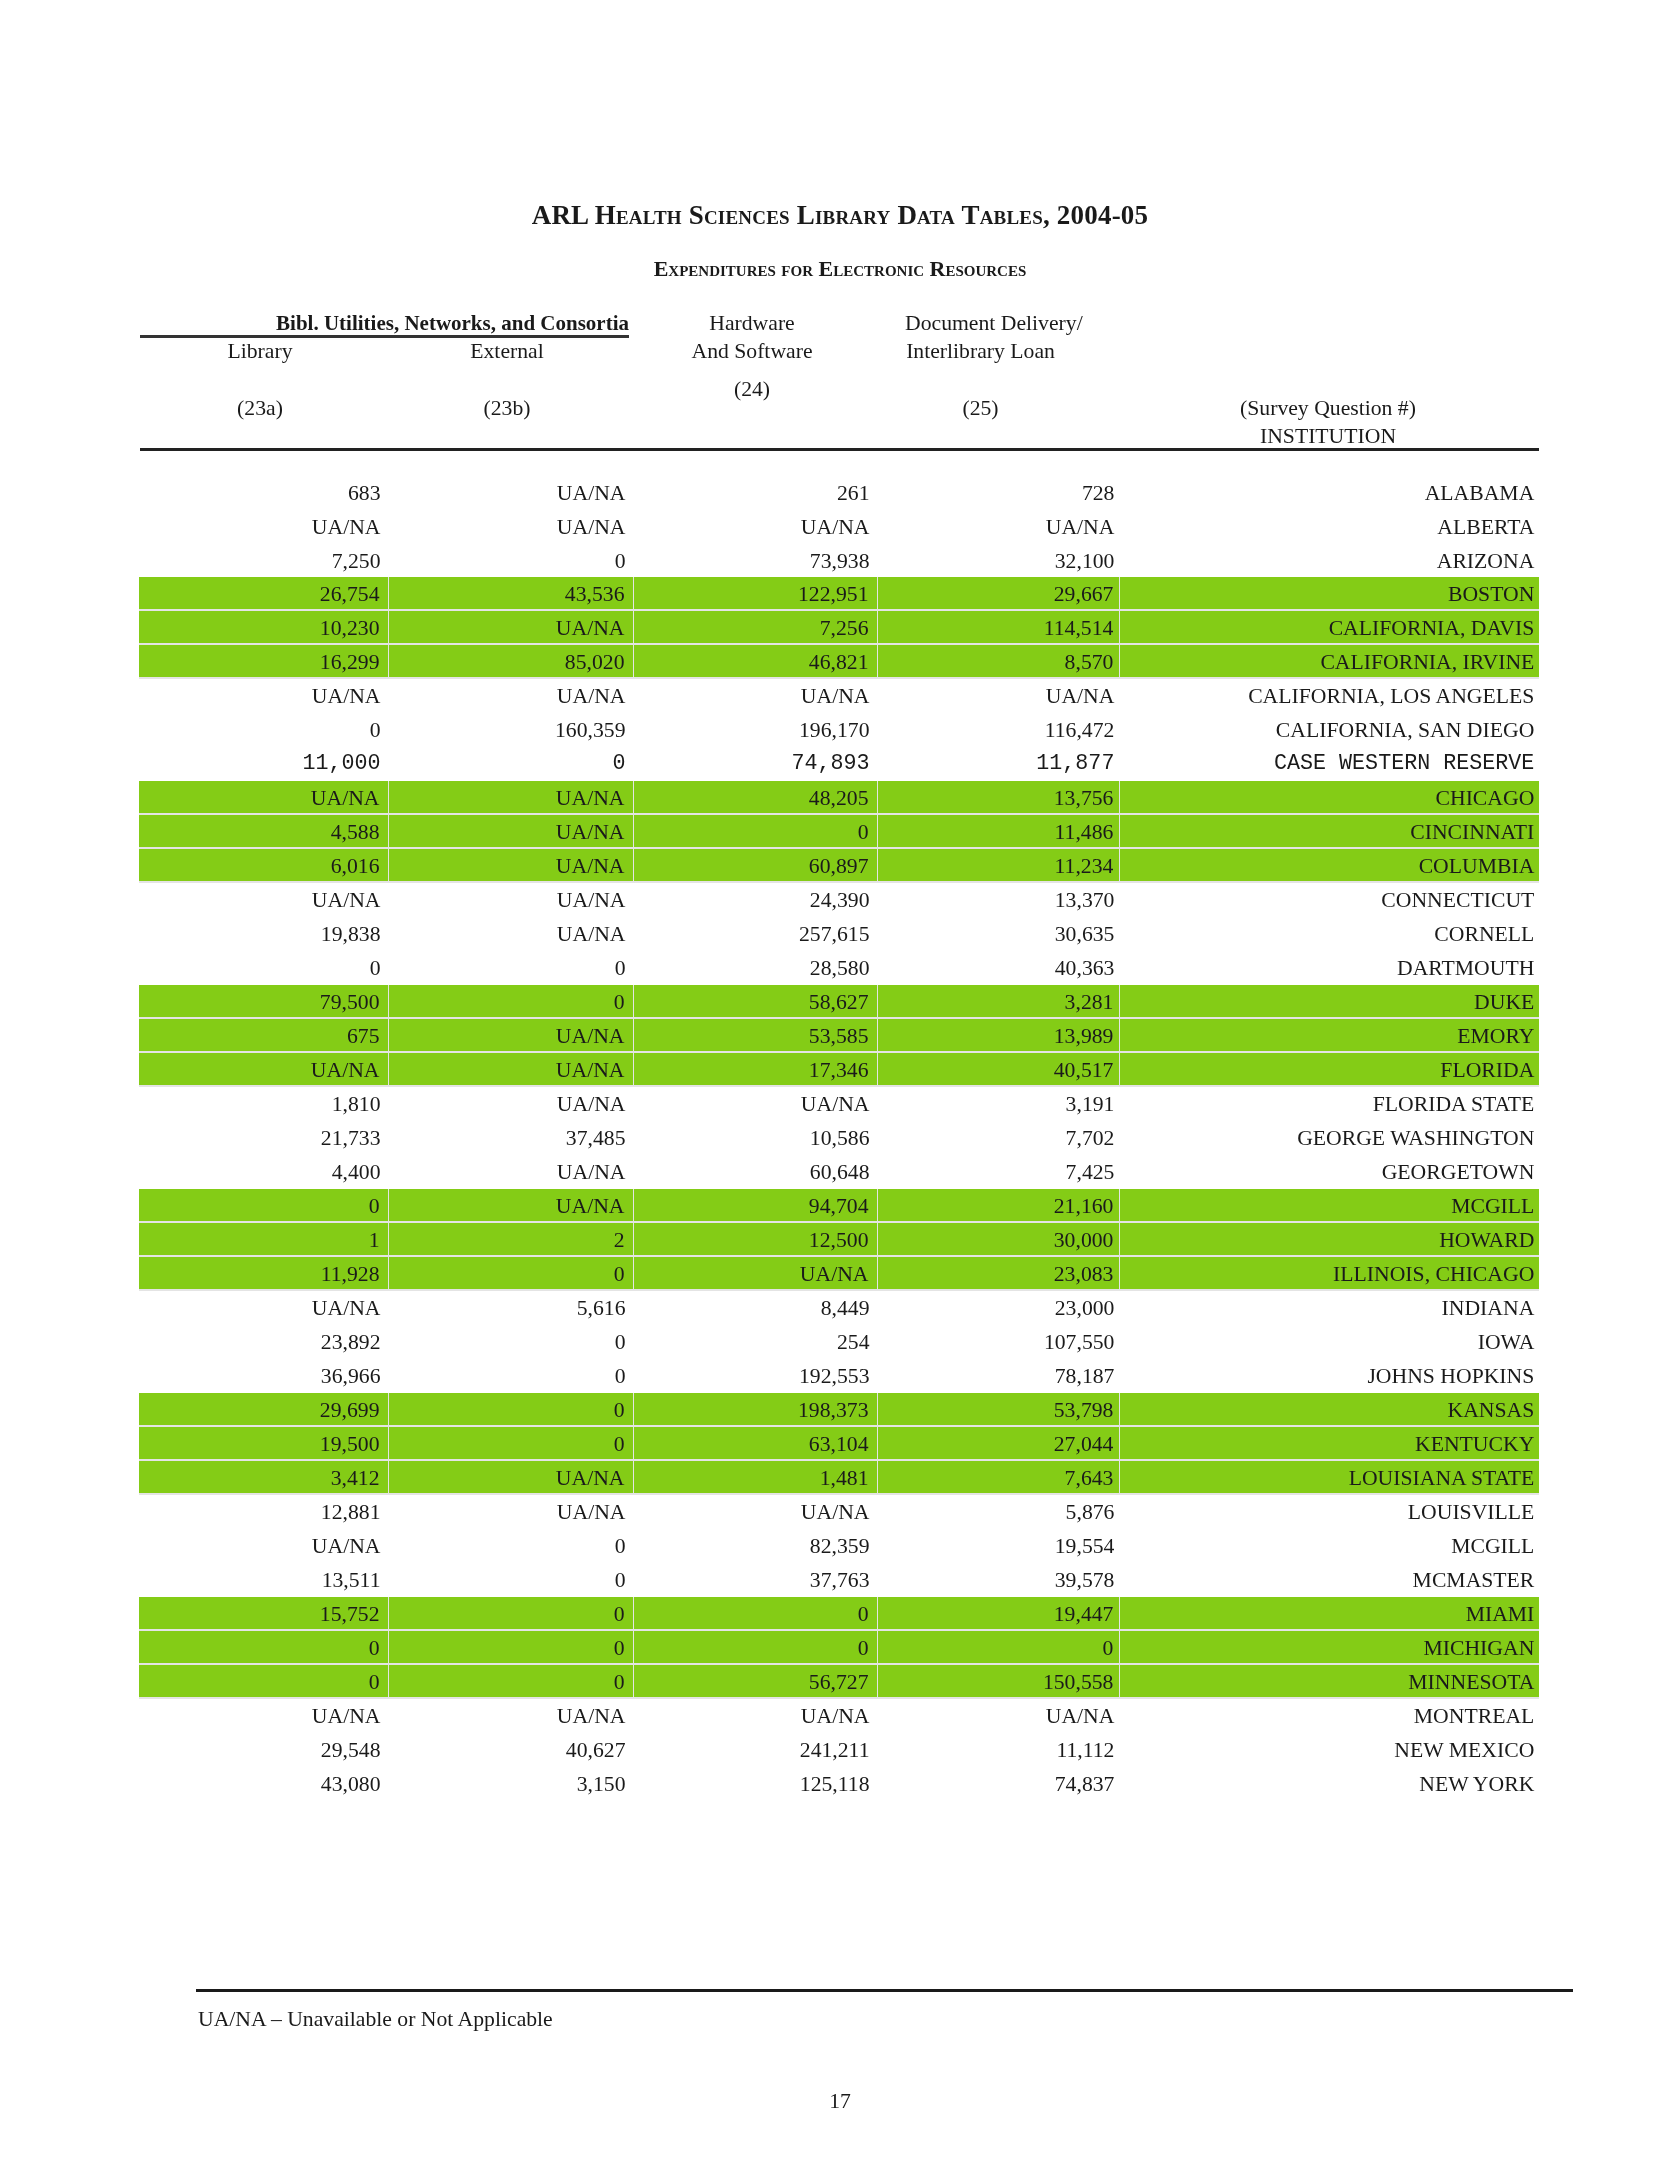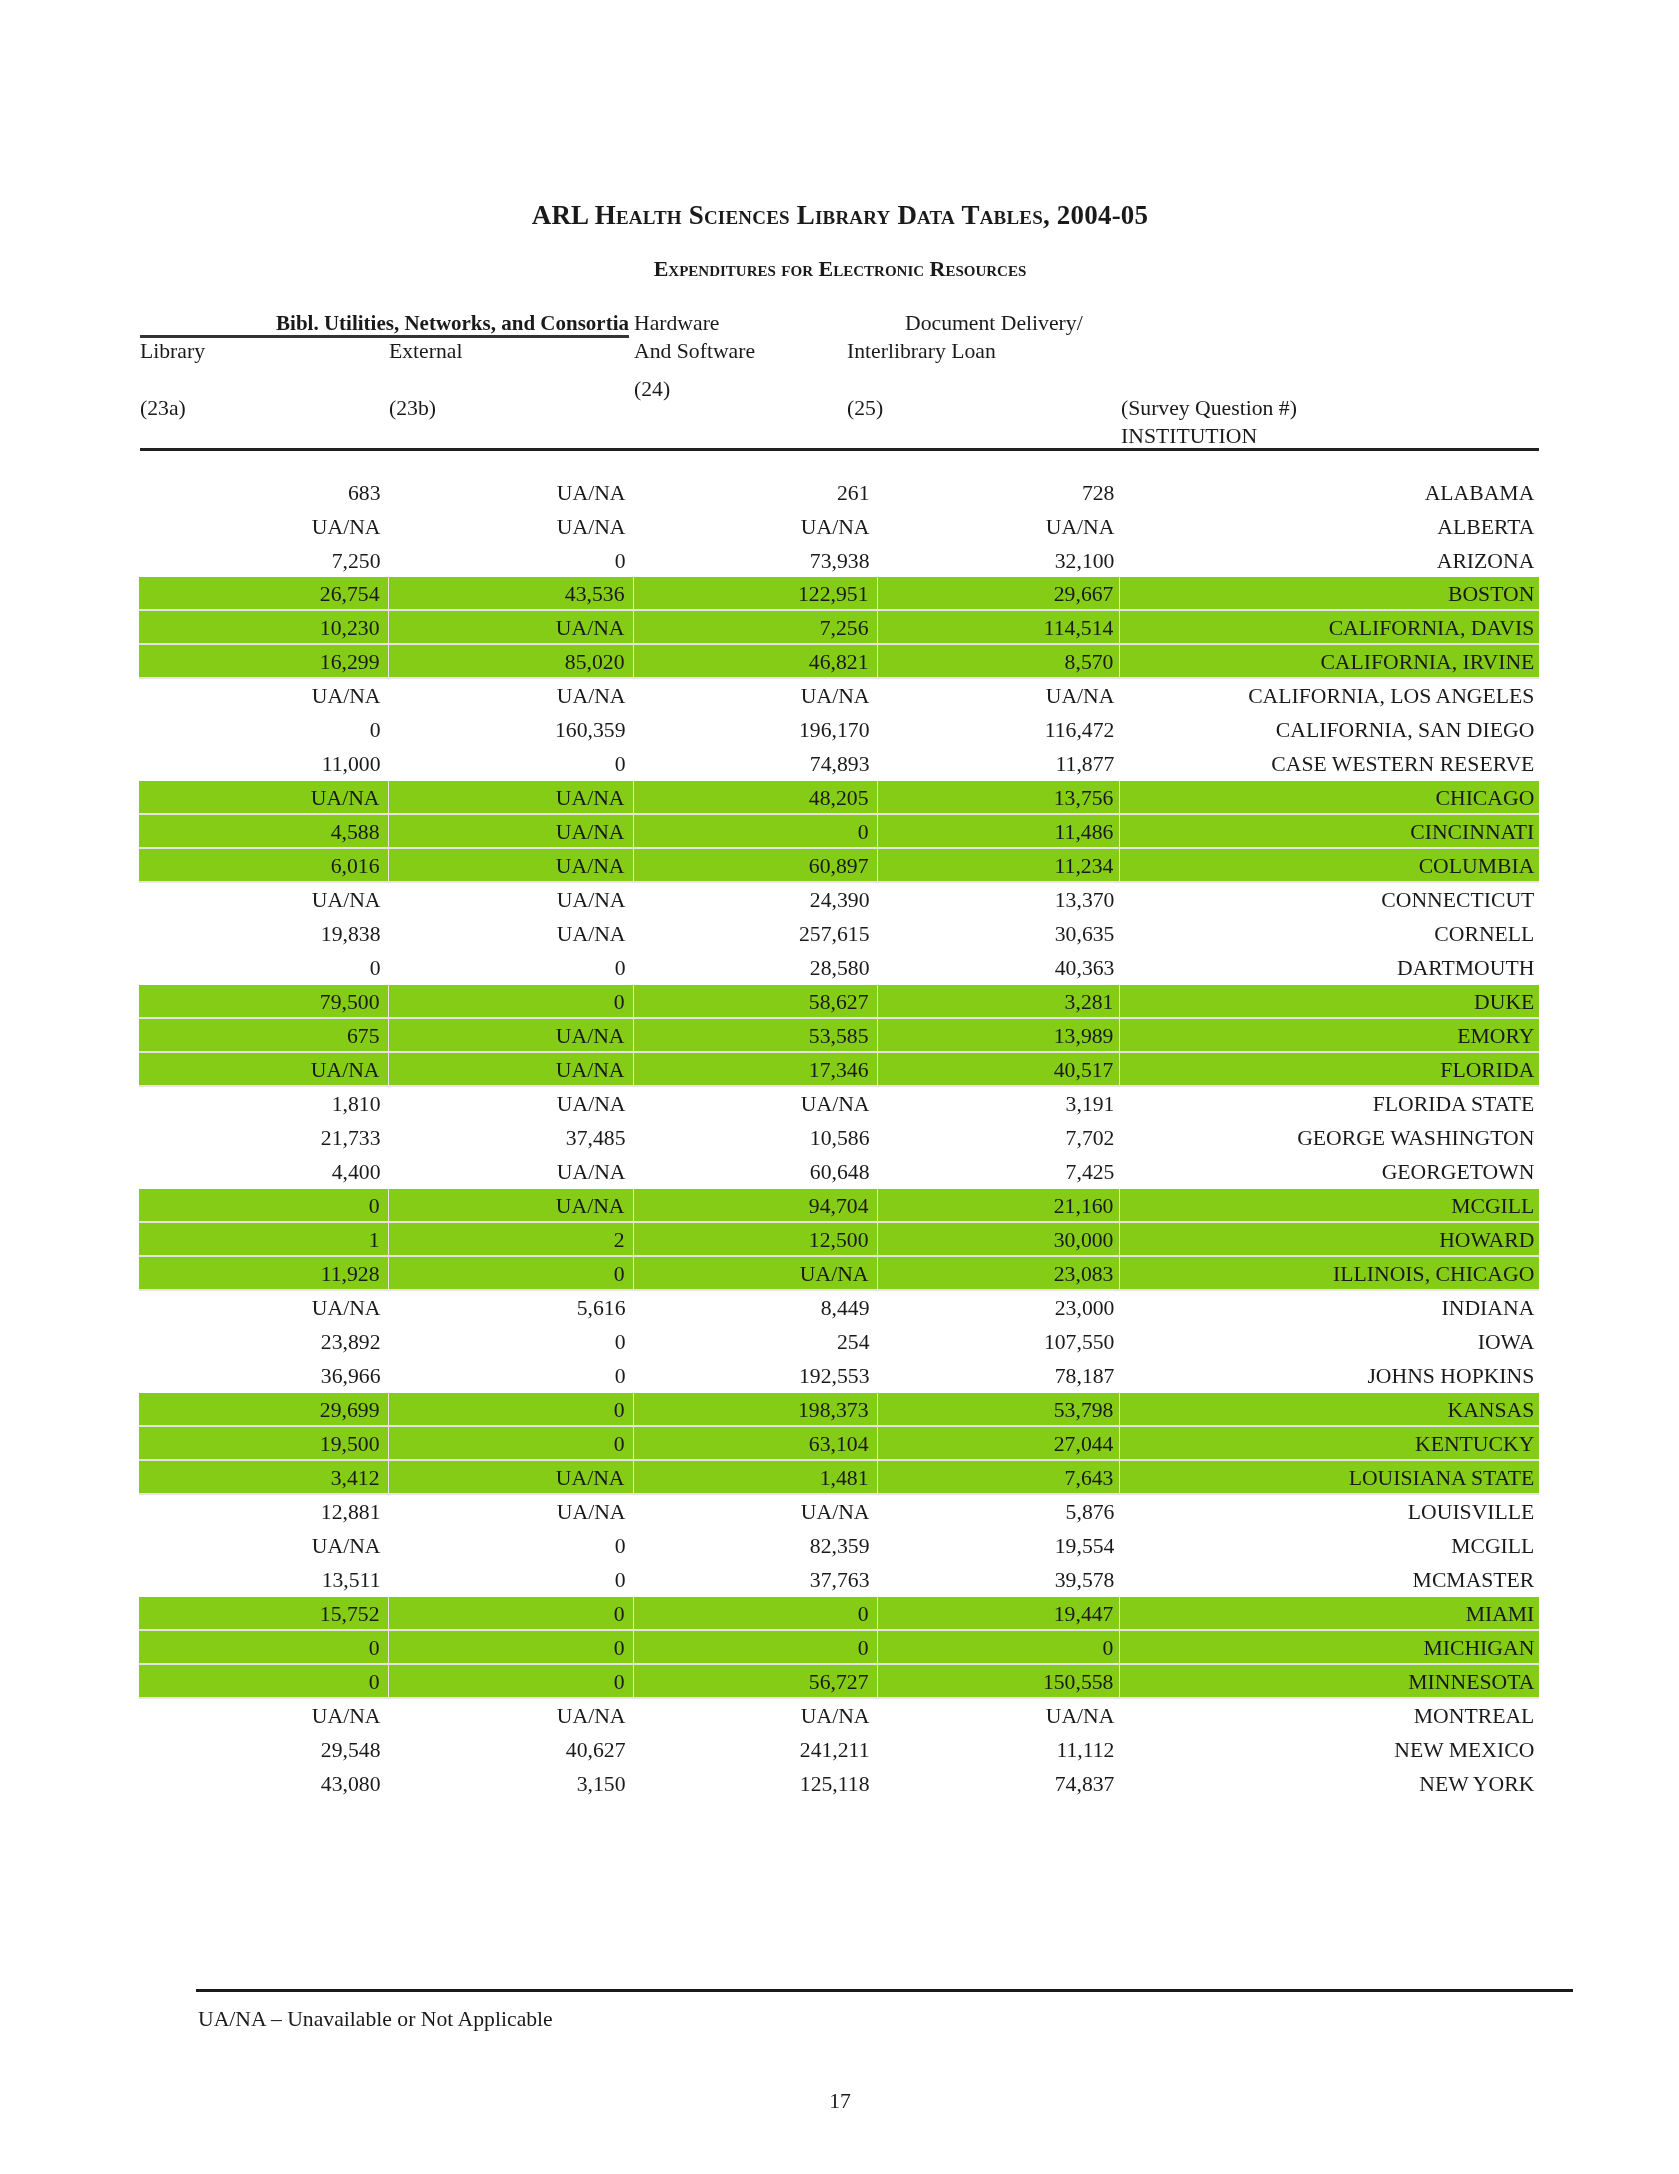--- a/index.html
+++ b/index.html
@@ -5,21 +5,21 @@
   html, body { margin:0; padding:0; background:#ffffff; }
   body { width:1680px; height:2174px; position:relative; overflow:hidden;
          font-family: "Liberation Serif", "DejaVu Serif", serif; color:#1a1a1a; }
   .abs { position:absolute; white-space:nowrap; }
   .title { left:0; width:1680px; top:200px; text-align:center; font-size:27px; font-weight:bold; font-variant:small-caps; letter-spacing:0.2px; }
   .subtitle { left:0; width:1680px; top:256px; text-align:center; font-size:22px; font-weight:bold; font-variant:small-caps; }
   .hdr { font-size:21.7px; line-height:26px; }
   .group-label { left:140px; width:489px; top:310px; text-align:right; font-weight:bold; font-size:21px; }
   .group-rule { left:140px; width:489px; top:335px; height:2.8px; background:#333; }
   .main-rule { left:140px; width:1399px; top:448px; height:2.8px; background:#222; }
-  .r { text-align:left; }
+  .r { text-align:center; }
   .c1 { left:140px; width:240px; }
   .c2 { left:389px; width:236px; }
   .c3 { left:634px; width:236px; }
   .c4 { left:847px; width:267px; }
   .c5 { left:1121px; width:414px; }
   .row { position:absolute; left:139px; width:1400px; height:34px; }
   .row.shaded { background:#84cc16; }
   .row.shaded::after { content:""; position:absolute; left:0; right:0; bottom:0; height:1.9px; background:#e4e4e4; }
   .cell { position:absolute; top:0; height:34px; line-height:34px; font-size:21.7px; text-align:right; white-space:nowrap; }
   .row.shaded .cell.sep { border-right:1.9px solid #e4e4e4; box-sizing:border-box; }
@@ -107,21 +107,21 @@
       <div class="cell k4 sep">UA/NA</div>
       <div class="cell k5">CALIFORNIA, LOS ANGELES</div>
     </div>
     <div class="row" style="top: 713px;">
       <div class="cell k1 sep">0</div>
       <div class="cell k2 sep">160,359</div>
       <div class="cell k3 sep">196,170</div>
       <div class="cell k4 sep">116,472</div>
       <div class="cell k5">CALIFORNIA, SAN DIEGO</div>
     </div>
-    <div class="row" style="top: 747px;">
+    <div class="row" style="top: 747px; font-family: Liberation Mono, monospace;">
       <div class="cell k1 sep">11,000</div>
       <div class="cell k2 sep">0</div>
       <div class="cell k3 sep">74,893</div>
       <div class="cell k4 sep">11,877</div>
       <div class="cell k5">CASE WESTERN RESERVE</div>
     </div>
     <div class="row shaded" style="top: 781px;">
       <div class="cell k1 sep">UA/NA</div>
       <div class="cell k2 sep">UA/NA</div>
       <div class="cell k3 sep">48,205</div>

